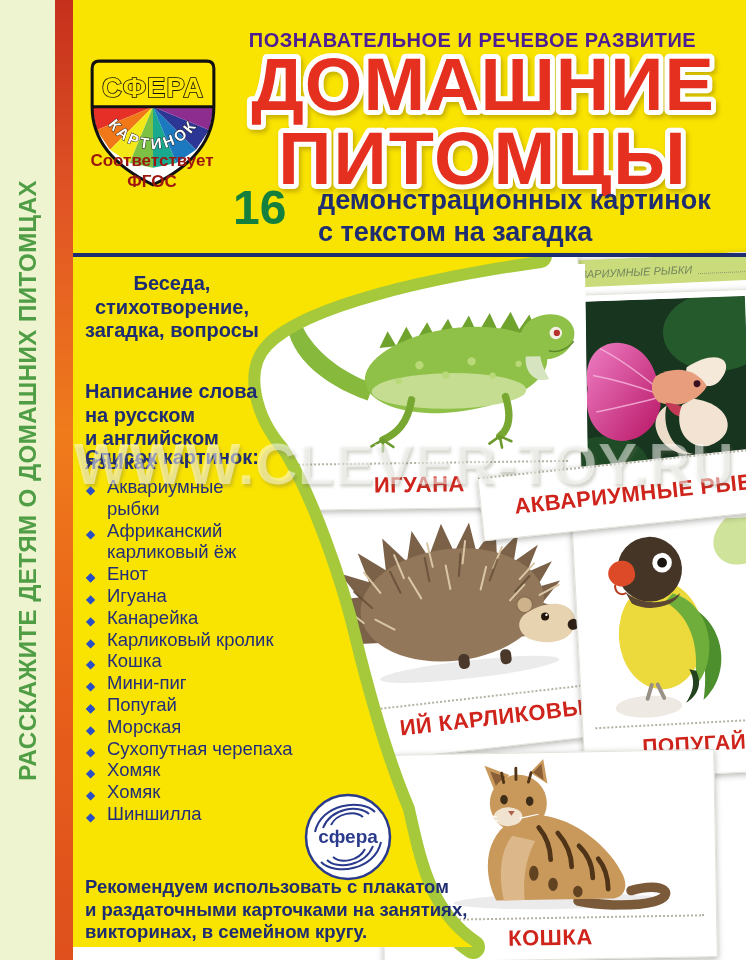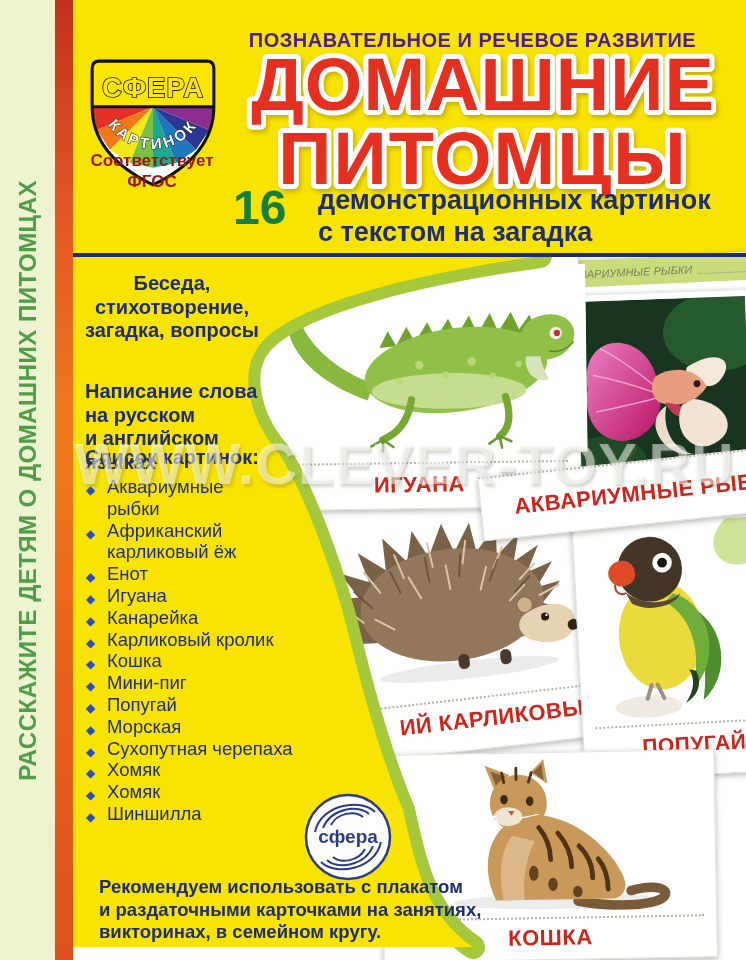--- a/index.html
+++ b/index.html
@@ -77,21 +77,21 @@
 
   .panel-text { position:absolute; z-index:6; color:#1e2c72; }
   .feature { font-weight:bold; font-size:20px; line-height:23.5px; white-space:pre-line; }
   .f1 { left:85px; top:272px;text-align:center; }
   .f2 { left:85px; top:352px;margin-top:28px; }
   .list-title { left:85px; top:446px; font-weight:bold; font-size:20px; }
   .pets-list { left:85px; top:476px; width:220px; list-style:none; margin:0; padding:0; }
   .pets-list li { position:relative; padding-left:22px; font-size:18.5px; line-height:21.8px;
     white-space:pre-line; color:#232e7a; }
   .pets-list .diamond { position:absolute; left:1px; top:4px; font-size:12px; color:#2a4fc4; }
-  .footer-note { left:99px; top:876px; font-weight:bold; font-size:18.5px; line-height:22.5px; white-space:pre-line; }
+  .footer-note { left:85px; top:876px; font-weight:bold; font-size:18.5px; line-height:22.5px; white-space:pre-line; }
 
   .sphere-logo { position:absolute; left:303px; top:792px; width:90px; height:90px; z-index:6; }
 
   .watermark { position:absolute; left:74px; top:430px; z-index:9; white-space:nowrap;
     font-weight:bold; font-size:58px; letter-spacing:1px; color:rgba(255,255,255,.5);
     text-shadow:2px 3px 3px rgba(110,110,85,.28); pointer-events:none; }
 </style>
 </head>
 <body>
 

